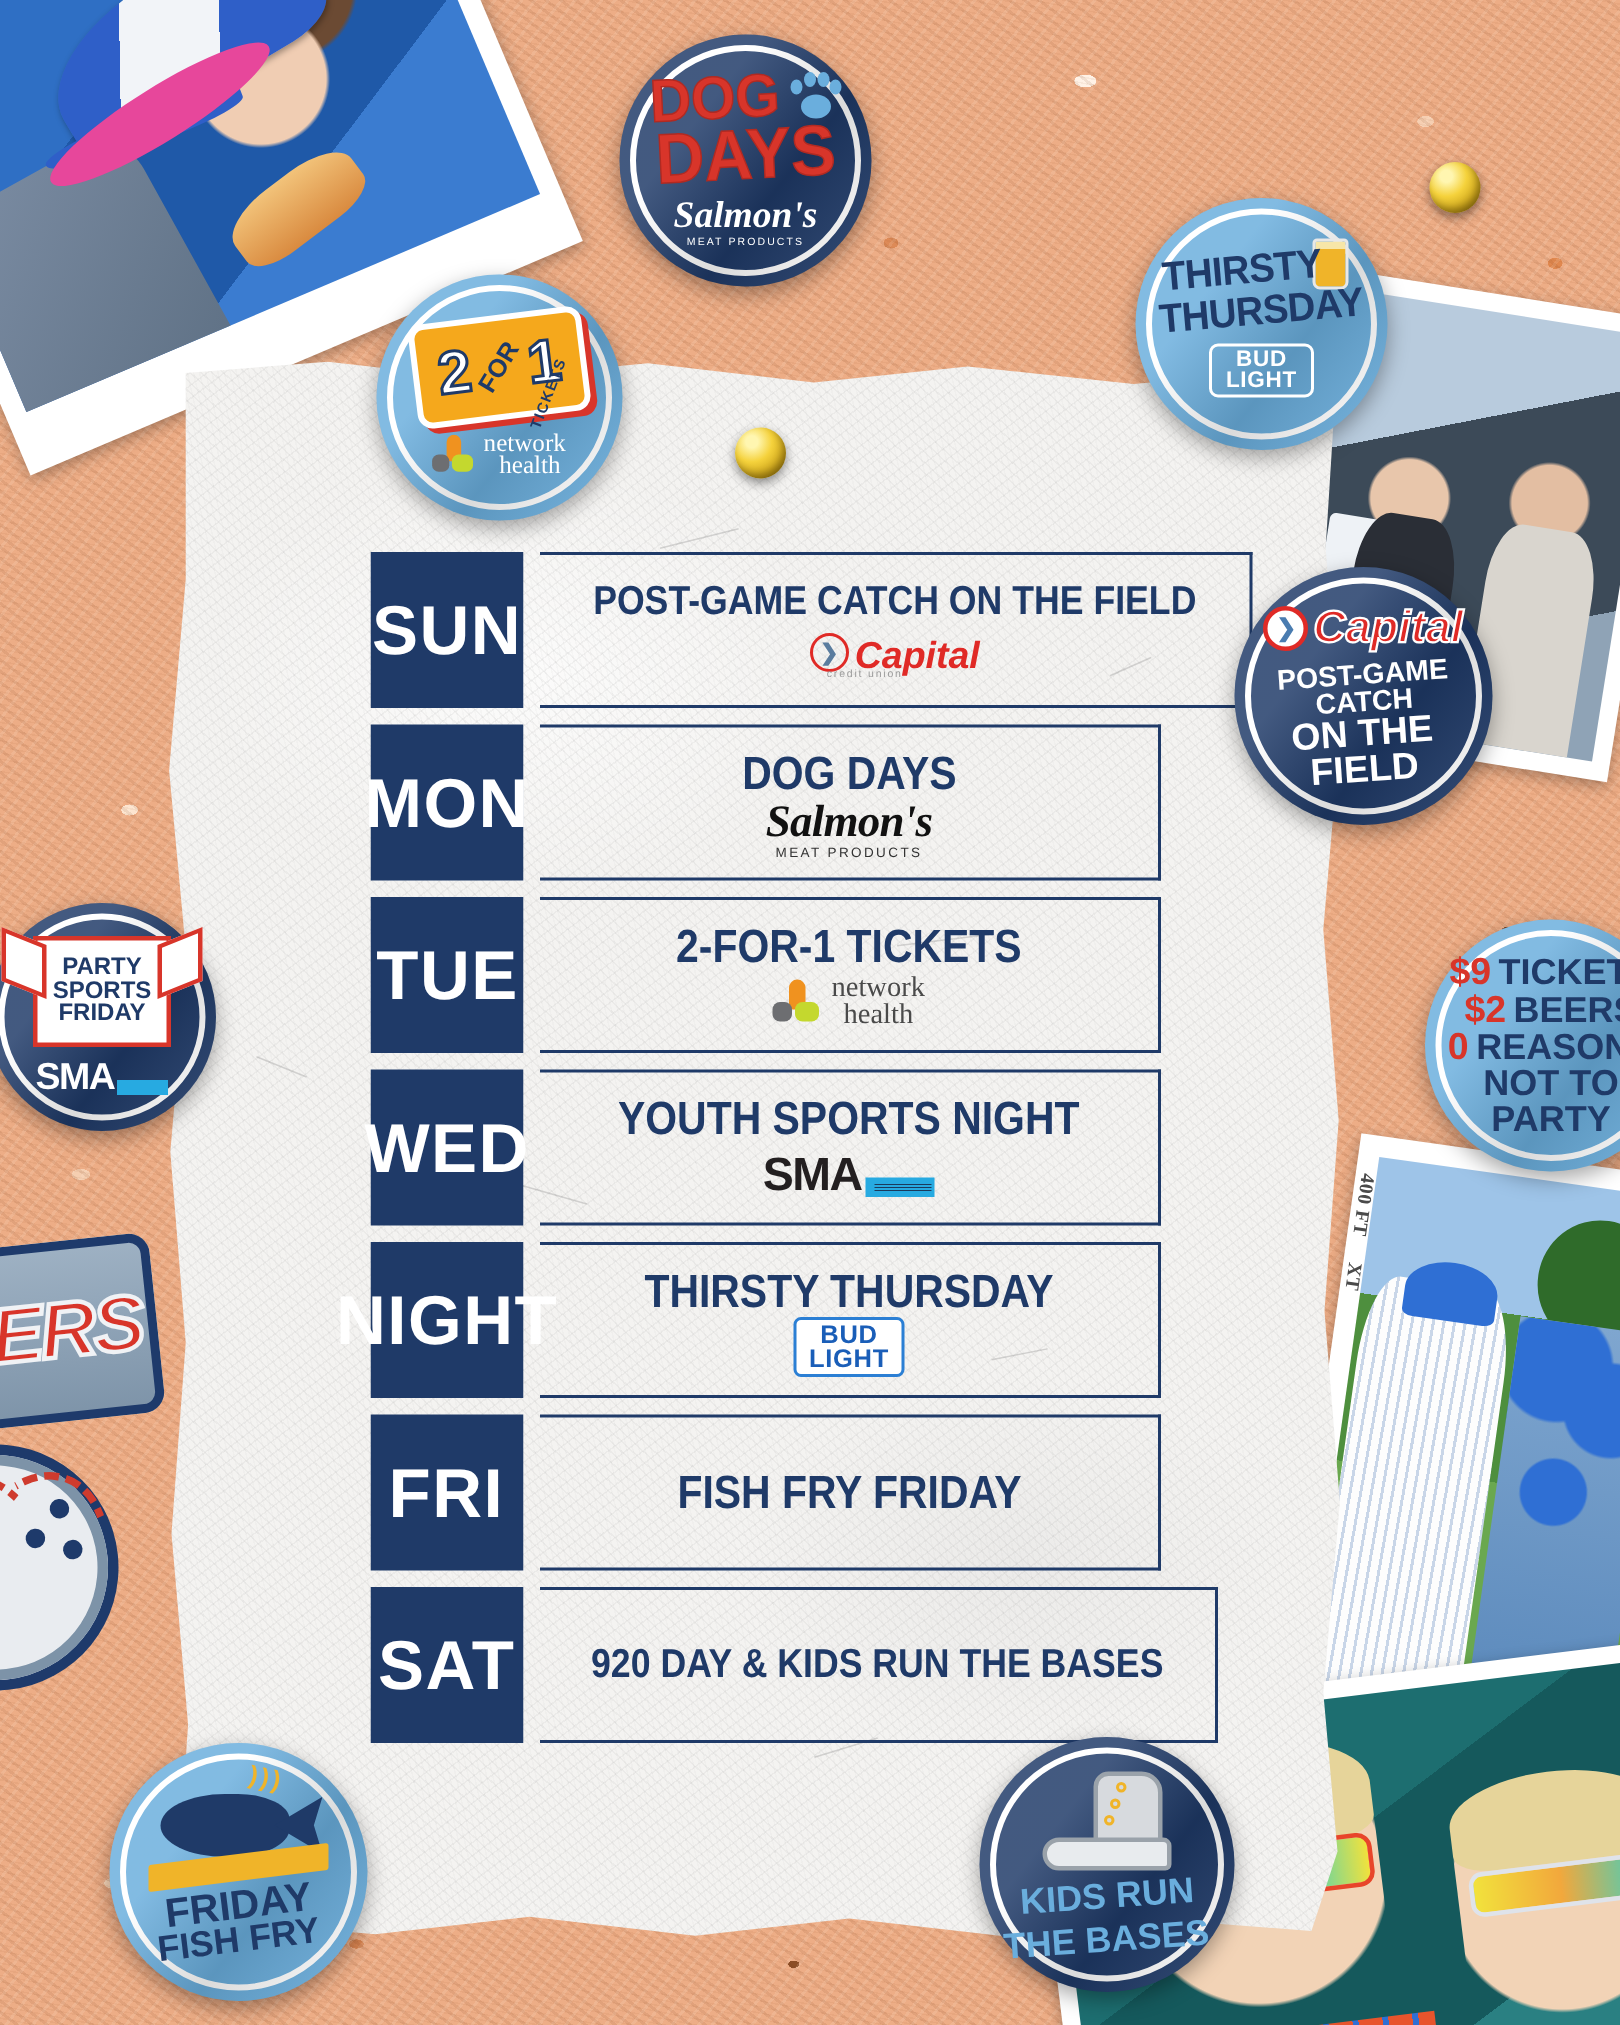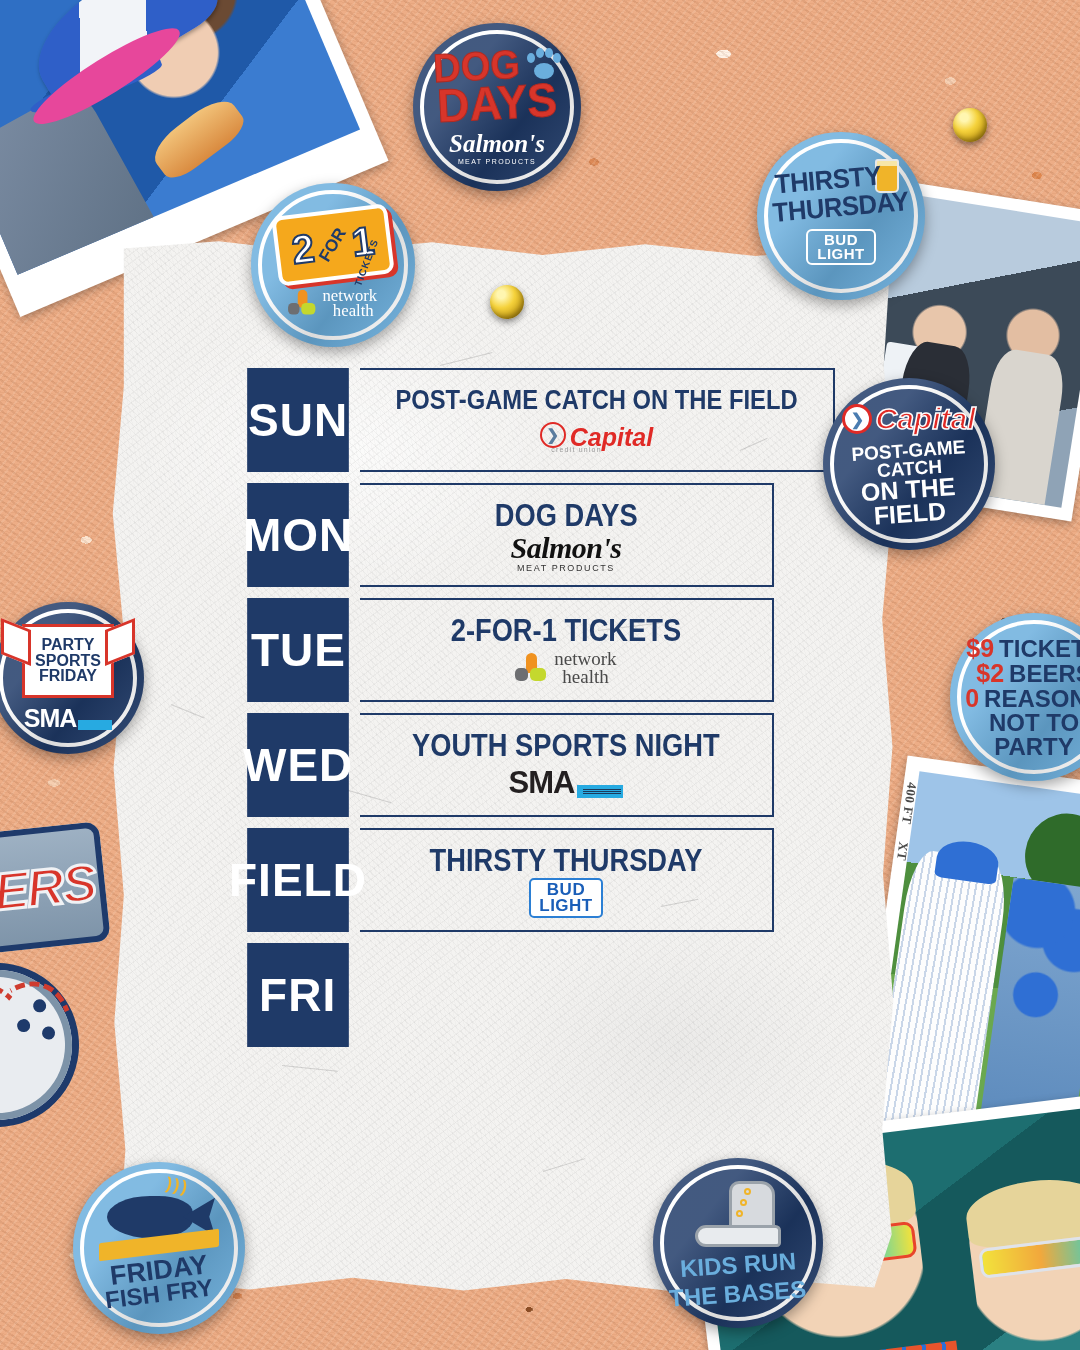--- a/index.html
+++ b/index.html
@@ -488,39 +488,50 @@
         <div class="logo-sma">
           <span class="sm">SMA</span>
           <span class="bar"></span>
         </div>
       </div>
     </div>
   </div>
 
   <div class="row">
     <div class="day">
-      <span>FIELD</span>
+      <span>NIGHT</span>
     </div>
     <div class="evt">
       <div class="title">THIRSTY THURSDAY</div>
       <div class="sponsor">
         <div class="logo-bud">
           <div>BUD</div>
           <div>LIGHT</div>
         </div>
       </div>
     </div>
   </div>
 
   <div class="row">
     <div class="day">
       <span>FRI</span>
     </div>
-  </div>
-
+    <div class="evt">
+      <div class="title">FISH FRY FRIDAY</div>
+    </div>
+  </div>
+
+  <div class="row">
+    <div class="day">
+      <span>SAT</span>
+    </div>
+    <div class="evt small">
+      <div class="title">920 DAY &amp; KIDS RUN THE BASES</div>
+    </div>
+  </div>
 
 </div>
 
 <div class="badge navy-badge" id="badge-dog-days">
   <div class="paw">
     <span class="pad"></span>
     <i style="left:0;top:4px;"></i>
       <i style="left:9px;top:-1px;"></i>
     <i style="left:18px;top:-1px;"></i>
       <i style="left:26px;top:4px;"></i>

